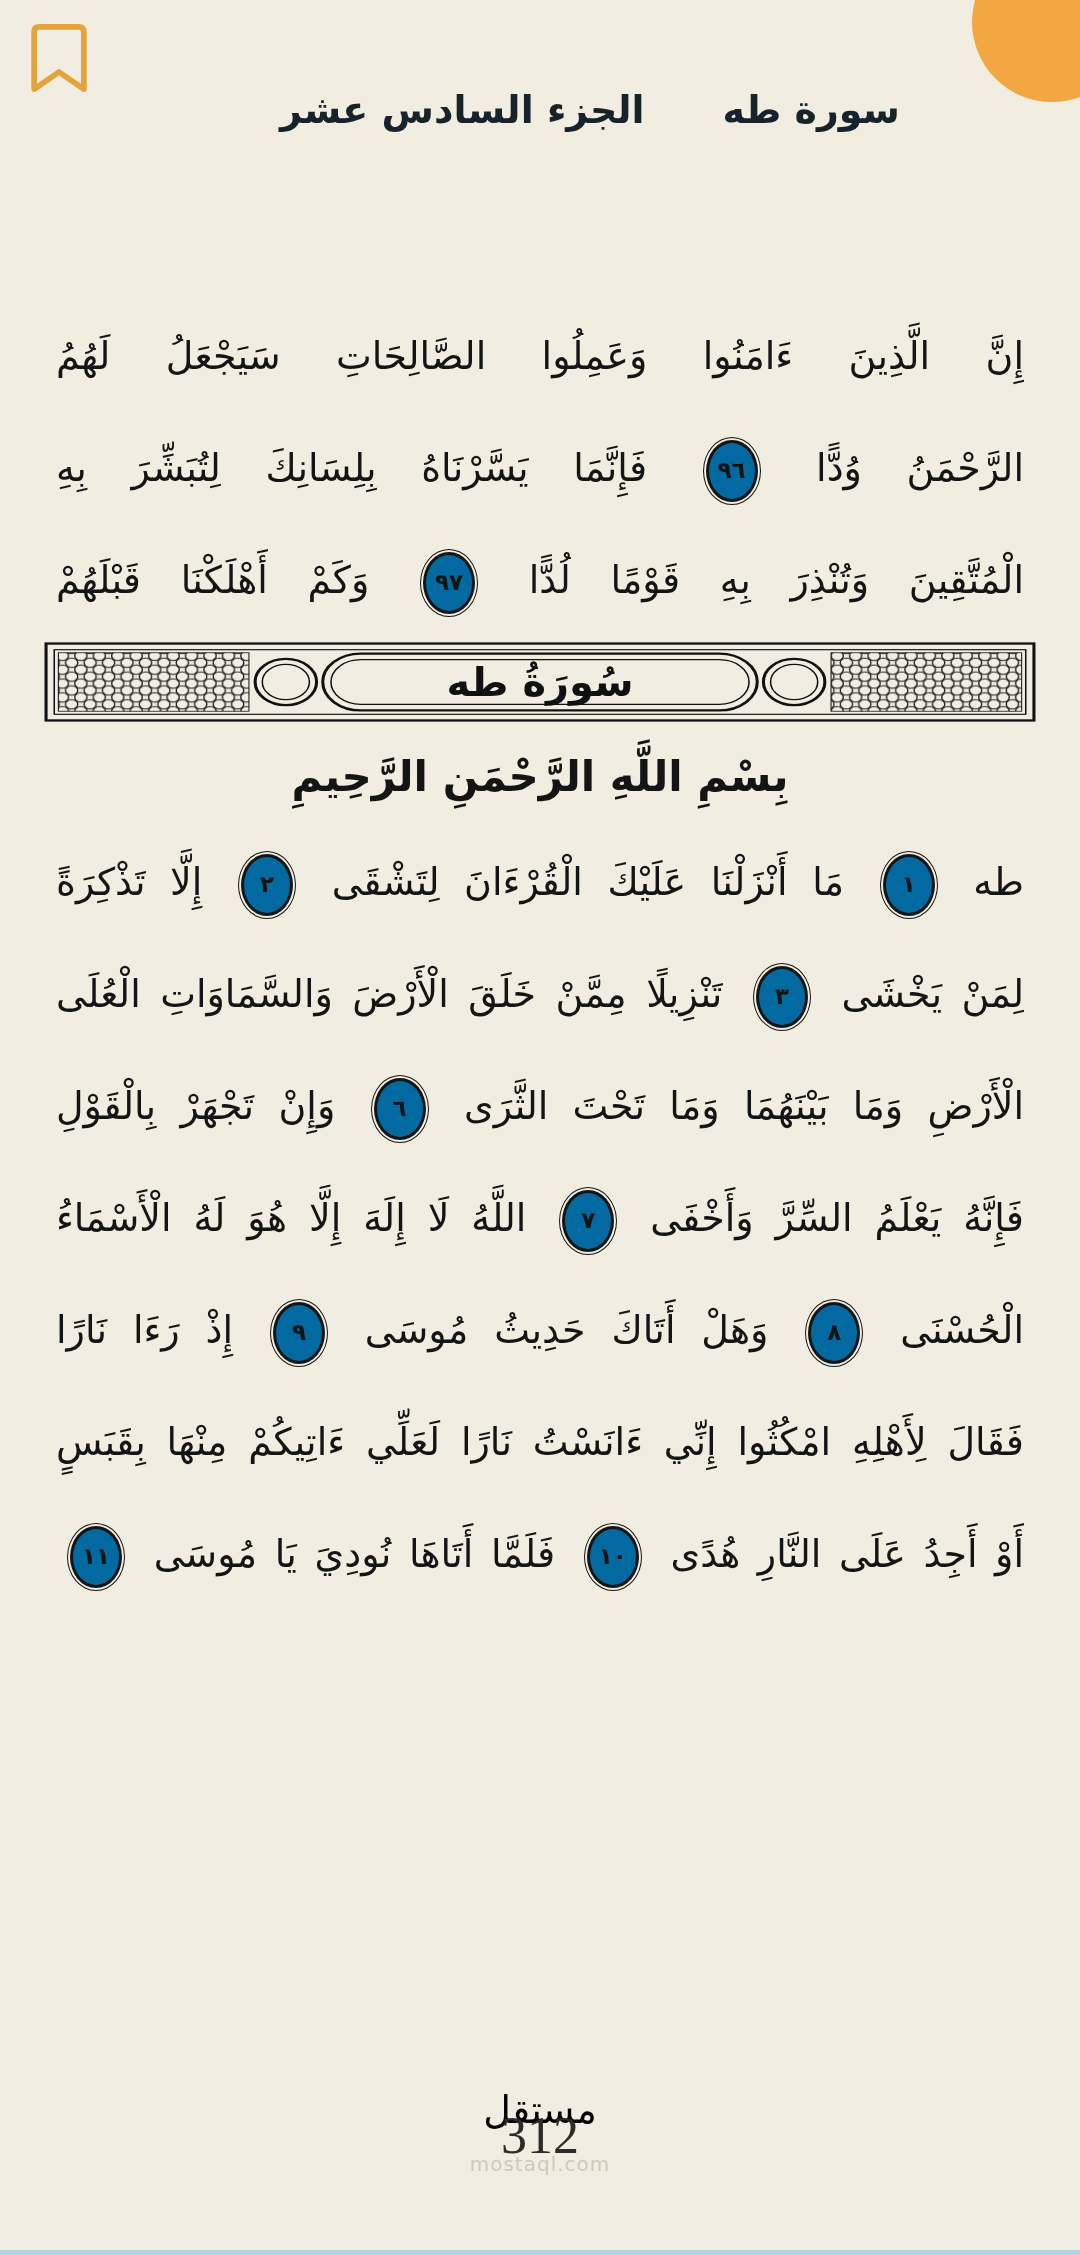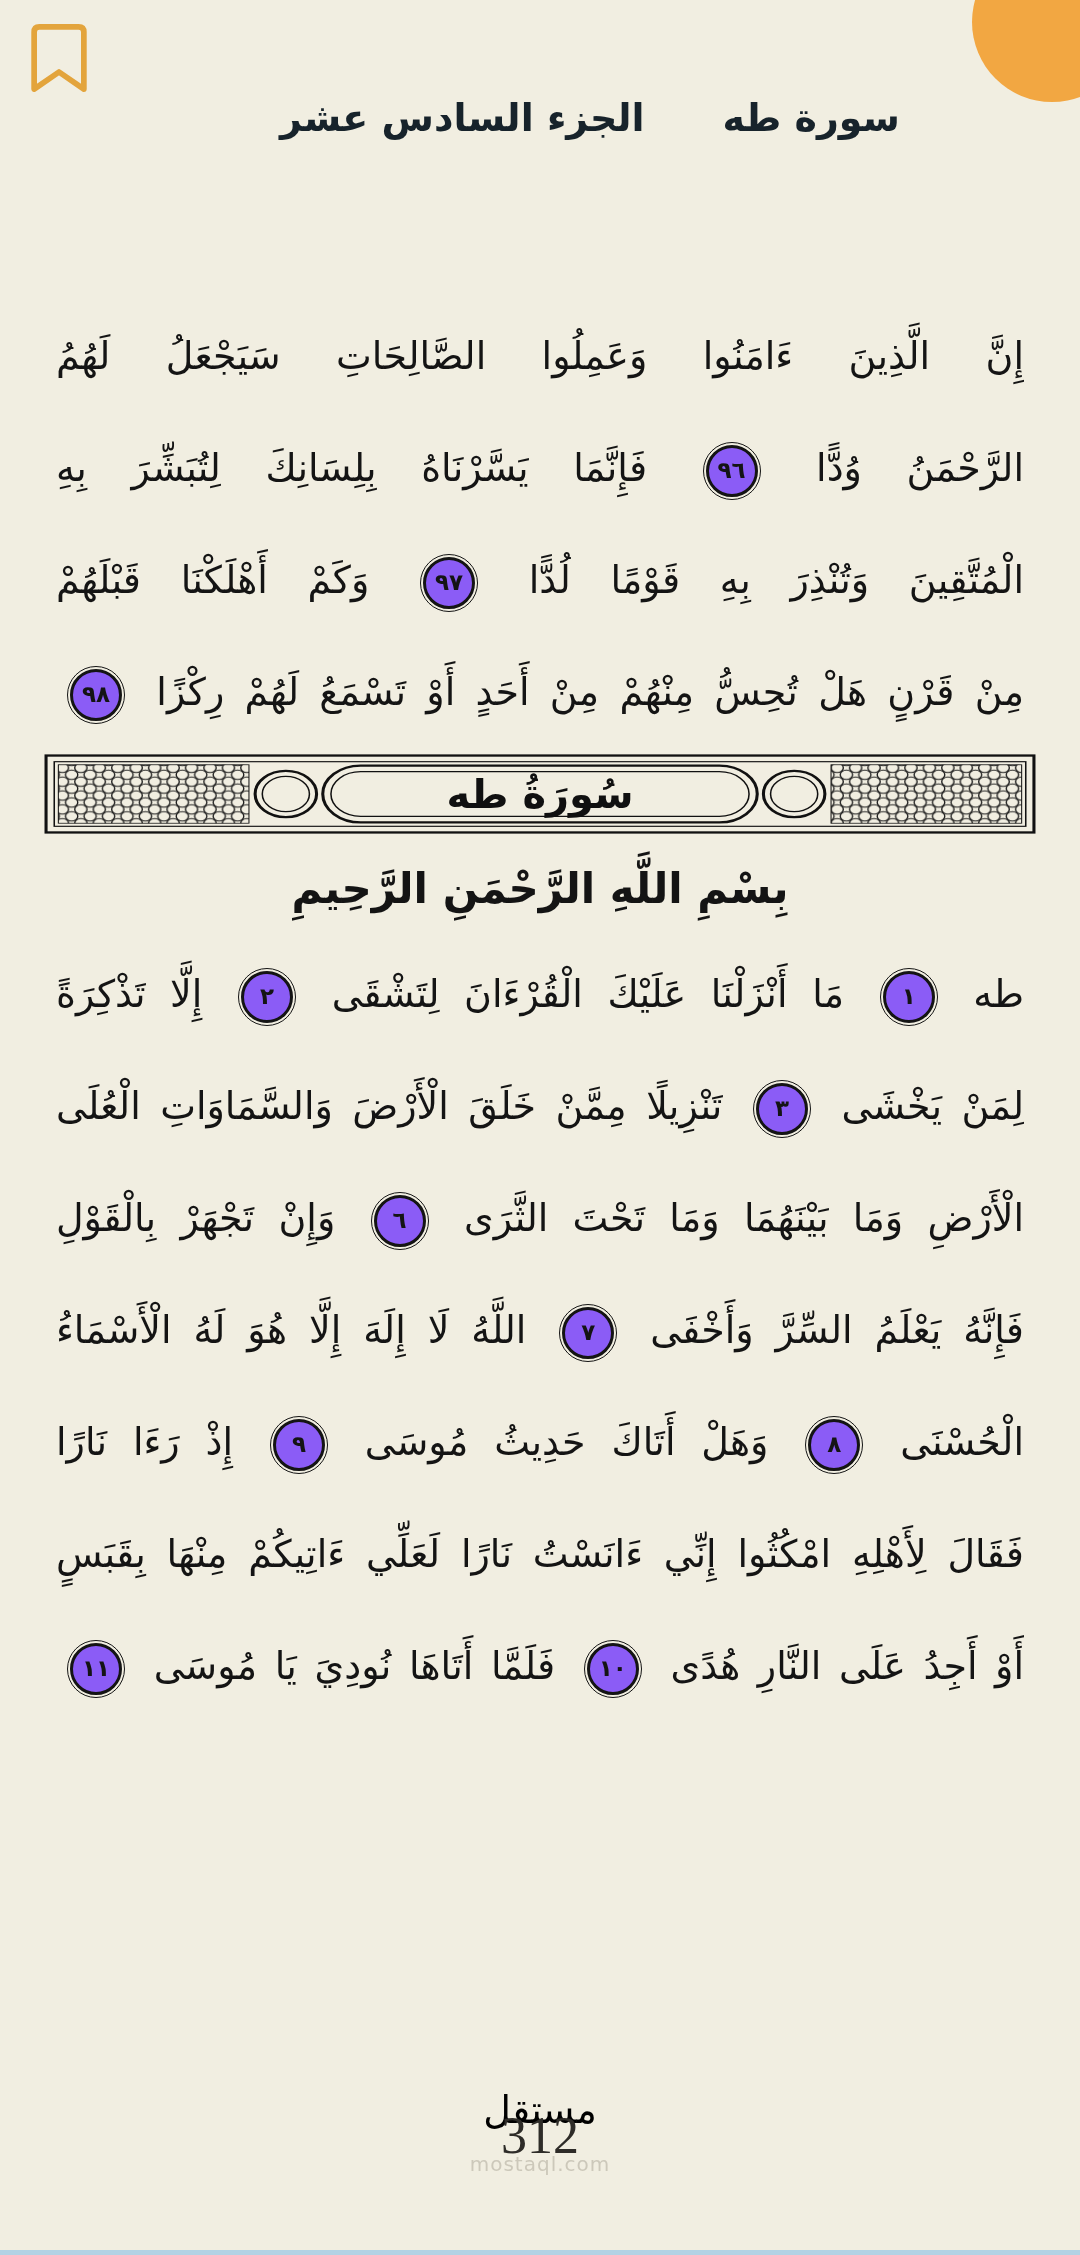--- a/index.html
+++ b/index.html
@@ -30,21 +30,21 @@
     right: -52px; top: -58px;
     width: 160px; height: 160px;
     border-radius: 50%;
     background: #f2a742;
     border: none;
     cursor: pointer;
   }
 
   .hdr-label {
     position: absolute;
-    top: 96px;
+    top: 88px;
     font-size: 38px;
     font-weight: bold;
     color: #17232b;
     direction: rtl;
     white-space: nowrap;
   }
   .hdr-surah { right: 180px; }
   .hdr-juz   { left: 280px; }
 
   
@@ -63,31 +63,31 @@
     text-align-last: justify;
     overflow: hidden;
     white-space: normal;
   }
   .qtext { font-weight: normal; }
 
   .vmark {
     display: inline-flex;
     align-items: center;
     justify-content: center;
-    width: 52px; height: 52px;
+    width: 52px; height: 62px;
     border: 3px solid #141414;
     outline: 1.5px solid #141414;
     outline-offset: 2.5px;
     border-radius: 50%;
     font-size: 23px;
     font-weight: bold;
     line-height: 1;
     margin: 0 14px;
     vertical-align: middle;
-    background: #8b5cf6;
+    background: #0369a1;
   }
 
   
   .banner {
     position: relative;
     height: 80px;
     margin: 6px -12px 4px -12px;
   }
   .banner svg { display: block; width: 100%; height: 100%; }
   .banner-title {
@@ -166,21 +166,20 @@
 
   <div class="hdr-label hdr-surah">سورة طه</div>
   <div class="hdr-label hdr-juz">الجزء السادس عشر</div>
 
   <div class="mushaf">
 
     <div>
         <div class="qline"><span class="qtext">إِنَّ الَّذِينَ ءَامَنُوا وَعَمِلُوا الصَّالِحَاتِ سَيَجْعَلُ لَهُمُ</span> </div>
         <div class="qline"><span class="qtext">الرَّحْمَنُ وُدًّا</span> <span class="vmark">٩٦</span> <span class="qtext">فَإِنَّمَا يَسَّرْنَاهُ بِلِسَانِكَ لِتُبَشِّرَ بِهِ</span> </div>
         <div class="qline"><span class="qtext">الْمُتَّقِينَ وَتُنْذِرَ بِهِ قَوْمًا لُدًّا</span> <span class="vmark">٩٧</span> <span class="qtext">وَكَمْ أَهْلَكْنَا قَبْلَهُمْ</span> </div>
-        <div class="qline"><span class="qtext">مِنْ قَرْنٍ هَلْ تُحِسُّ مِنْهُمْ مِنْ أَحَدٍ أَوْ تَسْمَعُ لَهُمْ رِكْزًا</span> <span class="vmark">٩٨</span> </div>
       </div>
 
     <div class="banner">
       <svg viewBox="0 0 968 104" preserveAspectRatio="none" aria-hidden="true">
         <defs>
           <pattern id="orn" width="18" height="18" patternUnits="userSpaceOnUse">
             <circle cx="9" cy="9" r="6" fill="none" stroke="#1a1a1a" stroke-width="1.3"></circle>
             <circle cx="0" cy="0" r="6" fill="none" stroke="#1a1a1a" stroke-width="1.3"></circle>
             <circle cx="18" cy="0" r="6" fill="none" stroke="#1a1a1a" stroke-width="1.3"></circle>
             <circle cx="0" cy="18" r="6" fill="none" stroke="#1a1a1a" stroke-width="1.3"></circle>

